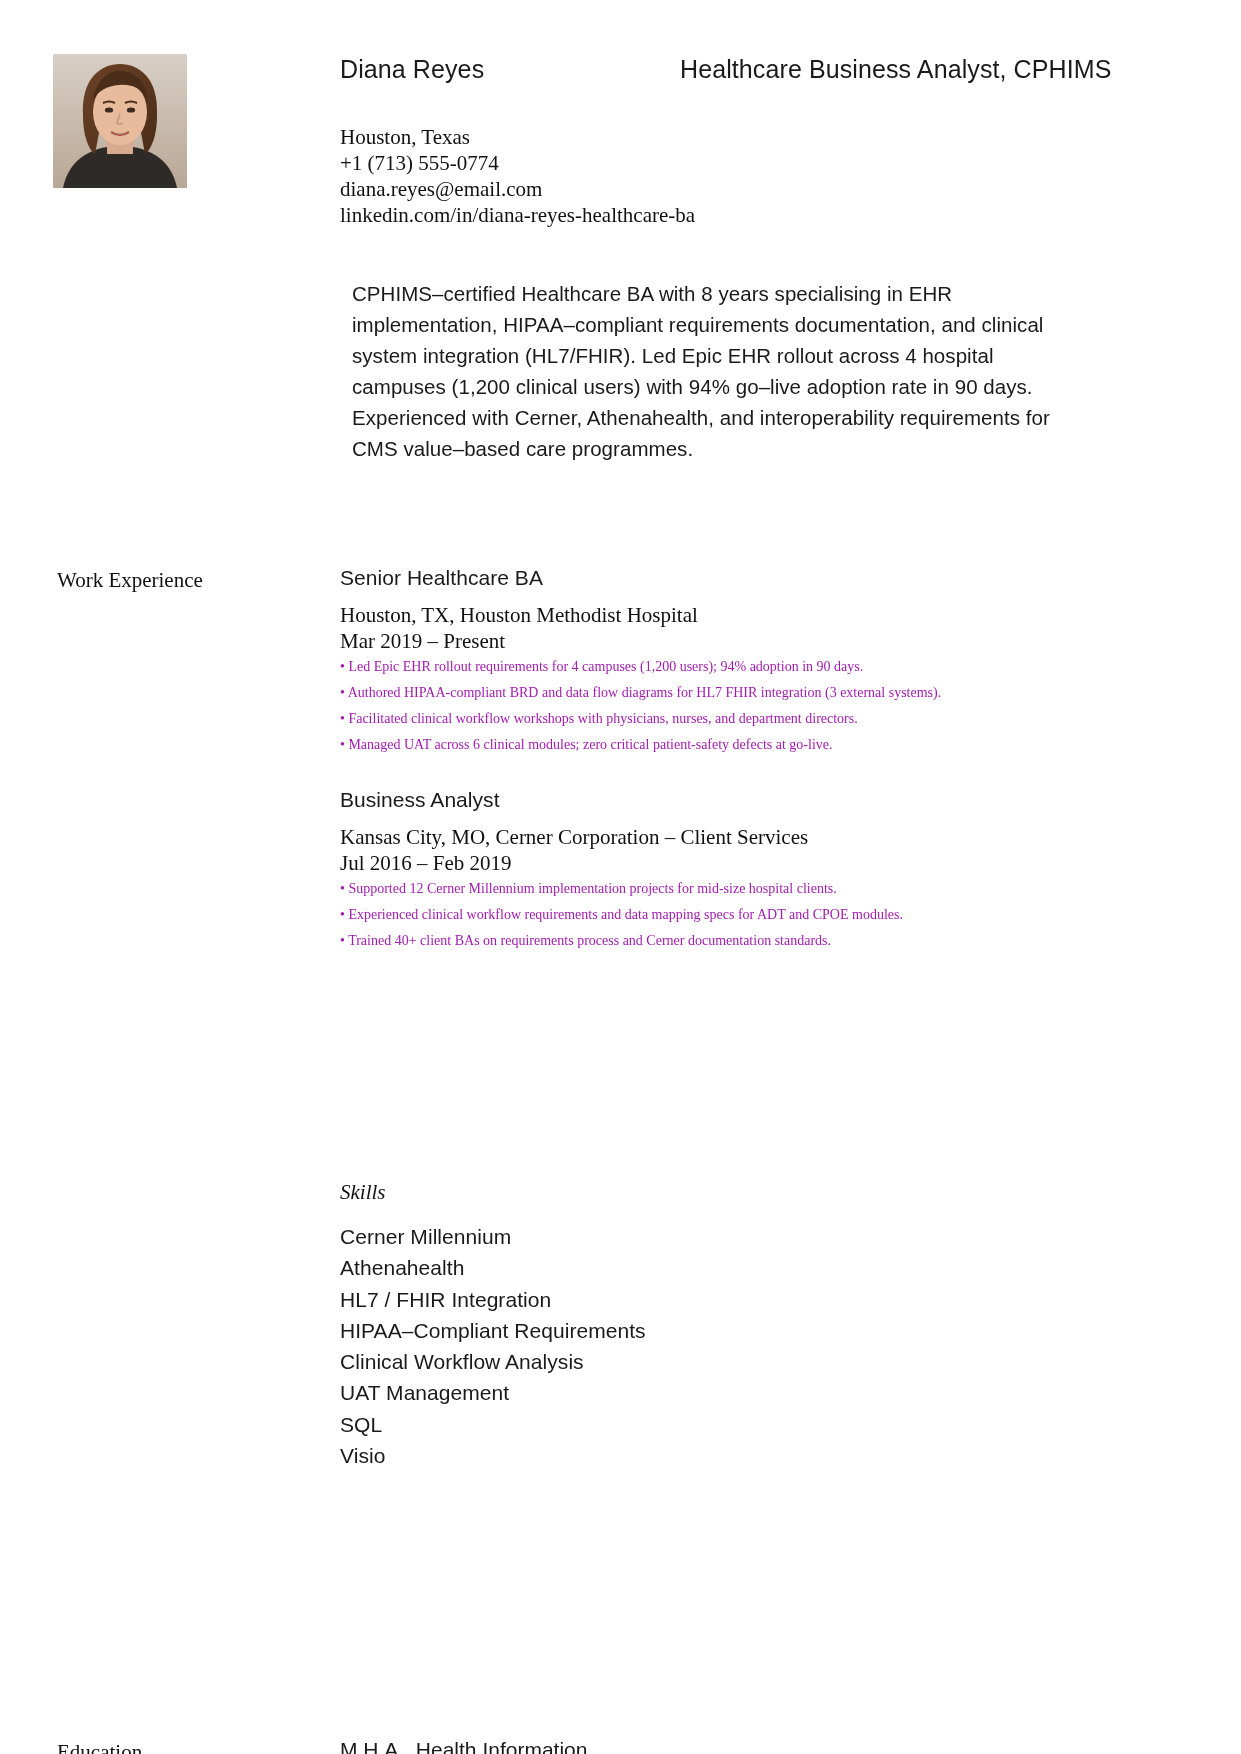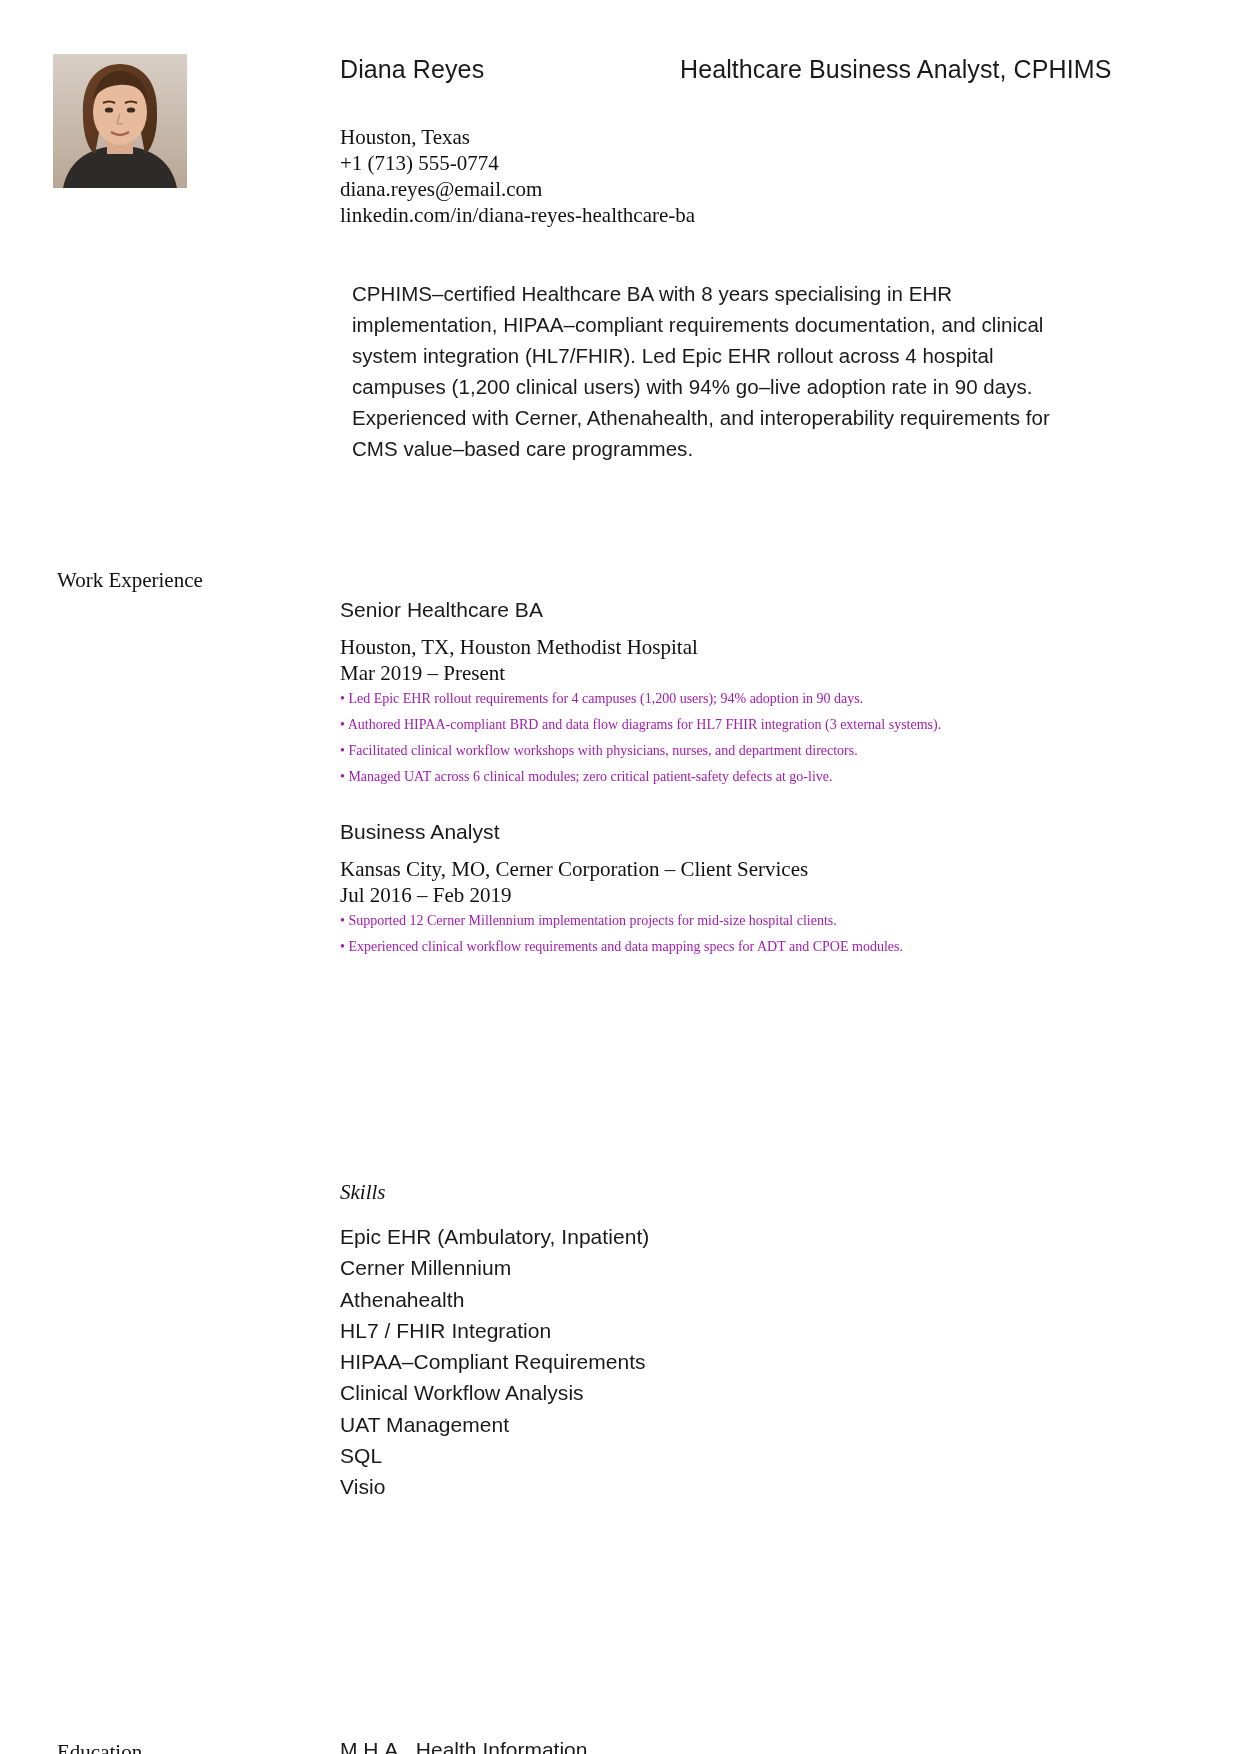--- a/index.html
+++ b/index.html
@@ -196,49 +196,49 @@
       <div>+1 (713) 555-0774</div>
       <div>diana.reyes@email.com</div>
       <div>linkedin.com/in/diana-reyes-healthcare-ba</div>
     </div>
   </div>
 
   <div class="summary">CPHIMS–certified Healthcare BA with 8 years specialising in EHR implementation, HIPAA–compliant requirements documentation, and clinical system integration (HL7/FHIR). Led Epic EHR rollout across 4 hospital campuses (1,200 clinical users) with 94% go–live adoption rate in 90 days. Experienced with Cerner, Athenahealth, and interoperability requirements for CMS value–based care programmes.</div>
 
   <div class="section-label" style="top:568px;">Work Experience</div>
 
-  <div class="section-body" style="top:566px;margin-top:32px;">
+  <div class="section-body" style="top:566px;">
 
     <div class="job-block">
       <div class="job-title">Senior Healthcare BA</div>
       <div class="job-meta">Houston, TX, Houston Methodist Hospital</div>
       <div class="job-meta">Mar 2019 – Present</div>
       <div class="job-bullets">
         <p>• Led Epic EHR rollout requirements for 4 campuses (1,200 users); 94% adoption in 90 days.</p>
         <p>• Authored HIPAA-compliant BRD and data flow diagrams for HL7 FHIR integration (3 external systems).</p>
         <p>• Facilitated clinical workflow workshops with physicians, nurses, and department directors.</p>
         <p>• Managed UAT across 6 clinical modules; zero critical patient-safety defects at go-live.</p>
       </div>
     </div>
 
     <div class="job-block">
       <div class="job-title">Business Analyst</div>
       <div class="job-meta">Kansas City, MO, Cerner Corporation – Client Services</div>
       <div class="job-meta">Jul 2016 – Feb 2019</div>
       <div class="job-bullets">
         <p>• Supported 12 Cerner Millennium implementation projects for mid-size hospital clients.</p>
         <p>• Experienced clinical workflow requirements and data mapping specs for ADT and CPOE modules.</p>
+        <p>• Trained 40+ client BAs on requirements process and Cerner documentation standards.</p>
       </div>
     </div>
   </div>
 
   <div class="section-body" style="top:1180px;">
     <div class="skills-heading">Skills</div>
     <div class="skills-list">
-      <div>Epic EHR (Ambulatory, Inpatient)</div>
       <div>Cerner Millennium</div>
       <div>Athenahealth</div>
       <div>HL7 / FHIR Integration</div>
       <div>HIPAA–Compliant Requirements</div>
       <div>Clinical Workflow Analysis</div>
       <div>UAT Management</div>
       <div>SQL</div>
       <div>Visio</div>
     </div>
   </div>

